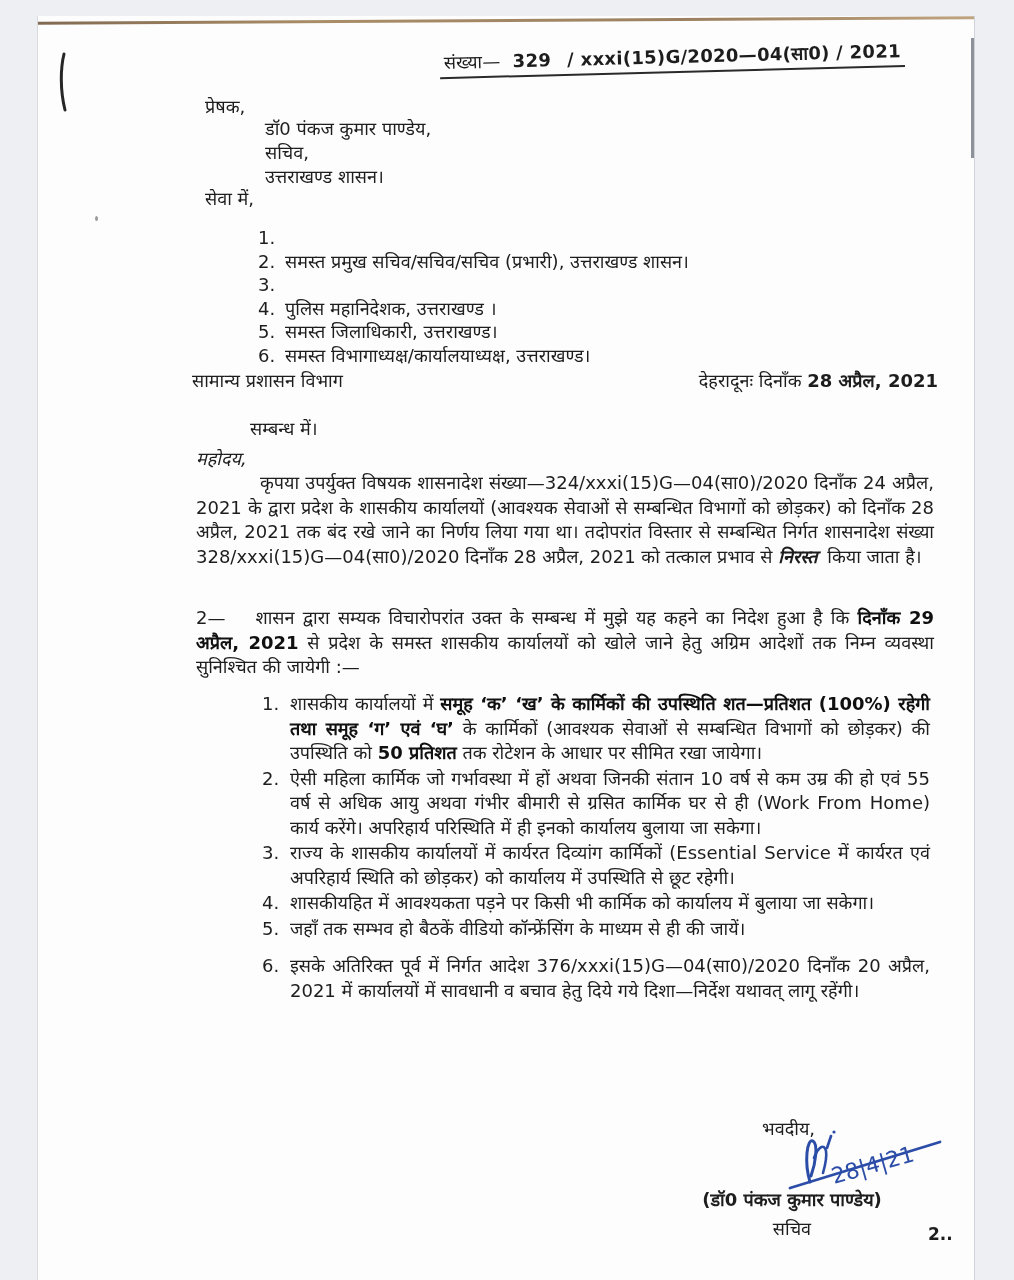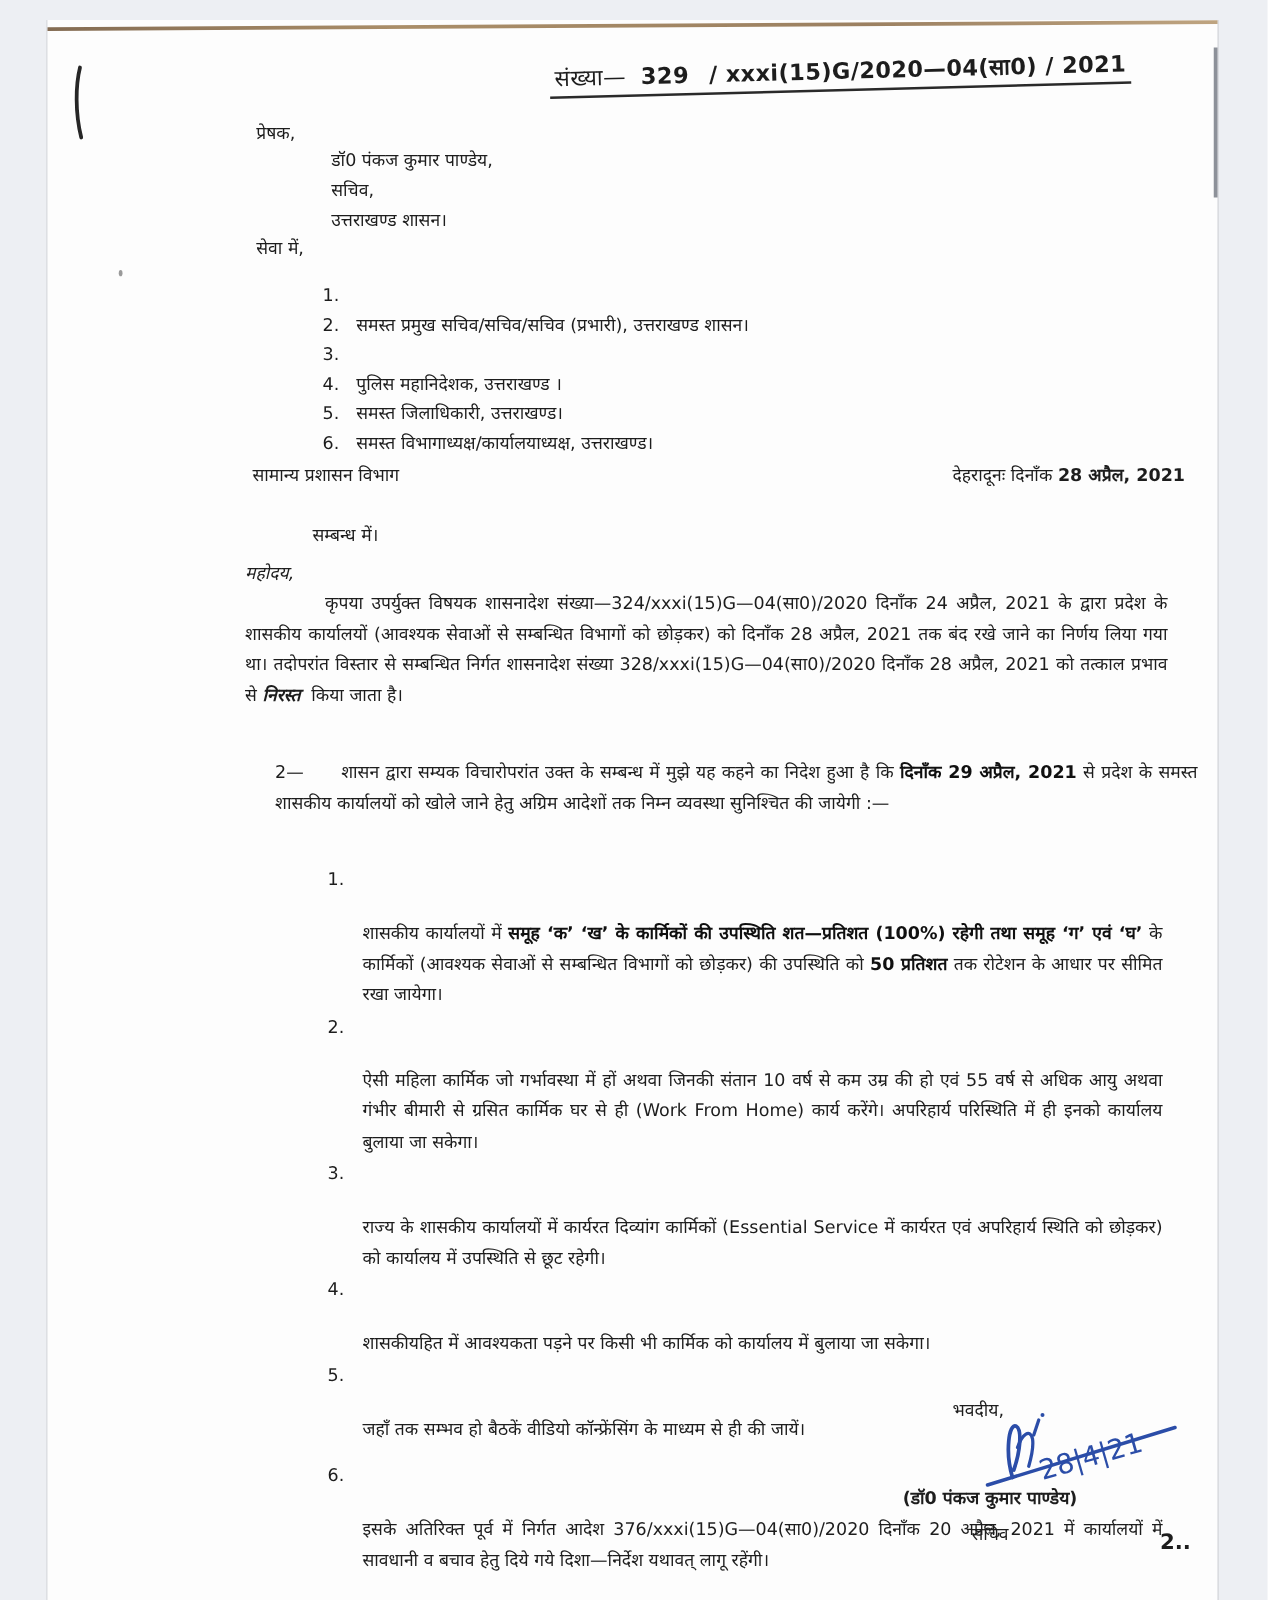--- a/index.html
+++ b/index.html
@@ -18,49 +18,49 @@
   .scan-top-edge{
     position:absolute;left:0;top:3px;width:100%;height:3px;
     background:linear-gradient(90deg,#6d5134,#9b7a4e 30%,#8a6a45 70%,#b3946a);
     transform:rotate(-0.35deg);opacity:.85;
   }
   .scan-right-edge{
     position:absolute;right:0;top:22px;width:3px;height:120px;
     background:#70757f;opacity:.8;
   }
   .abs{position:absolute;}
-  .txt{font-size:14px;line-height:24.5px;}
+  .txt{font-size:18px;line-height:24.5px;}
   .ref-line{
     top:22px;right:69px;font-size:18px;font-weight:700;
     border-bottom:2px solid #2a2a2a;padding:0 4px 3px 4px;
     transform:rotate(-1.5deg);transform-origin:right bottom;
     white-space:nowrap;letter-spacing:.3px;
   }
   .ref-line .ref-label{font-weight:400;}
   .ref-line .ref-no{margin:0 16px 0 12px;}
   .sender-label{left:167px;top:79px;}
   .sender-block{left:227px;top:101px;line-height:24px;}
   .to-label{left:167px;top:171px;}
   .recips{left:220px;top:210px;line-height:23.5px;}
   .row{display:flex;}
   .row .n{width:27px;flex:none;}
-  .dept-row{left:164px;top:353px;width:746px;display:flex;justify-content:space-between;}
+  .dept-row{left:154px;top:353px;width:746px;display:flex;justify-content:space-between;}
   .pd-bold{font-weight:700;}
   .subj1{left:158px;top:377px;white-space:nowrap;}
   .subj1 .lbl{margin-right:10px;}
   .subj2{left:212px;top:401px;}
   .salute{left:158px;top:431px;font-style:italic;}
   .para{left:158px;top:455px;width:738px;text-align:justify;}
   .para1{text-indent:64px;}
-  .para2{top:590px;margin-left:24px;}
+  .para2{top:590px;}
   .para2 .pnum{margin-right:30px;}
   .blist{left:224px;top:676px;width:668px;}
   .blist .li{display:flex;margin:0 0 1px 0;}
   .blist .li .n{width:28px;flex:none;}
-  .blist .li .t{flex:1;text-align:justify;margin-top:43px;}
+  .blist .li .t{flex:1;text-align:justify;}
   .blist .li6{margin-top:13px;}
   .closing{padding-left:28px;margin-top:1px;}
   b,.b{font-weight:700;color:#101010;}
   .em-b{font-weight:700;font-style:italic;padding-right:4px;}
   .valediction{left:724px;top:1101px;}
   .sig-svg{left:742px;top:1110px;}
   .sig-name{left:599px;top:1169px;width:310px;text-align:center;line-height:29px;}
   .page-num{left:890px;top:1208px;font-weight:700;font-size:17px;}
   .pen-mark{left:18px;top:36px;}
   .speck{left:57px;top:200px;width:3px;height:5px;background:#9a9a9a;border-radius:50%;}

